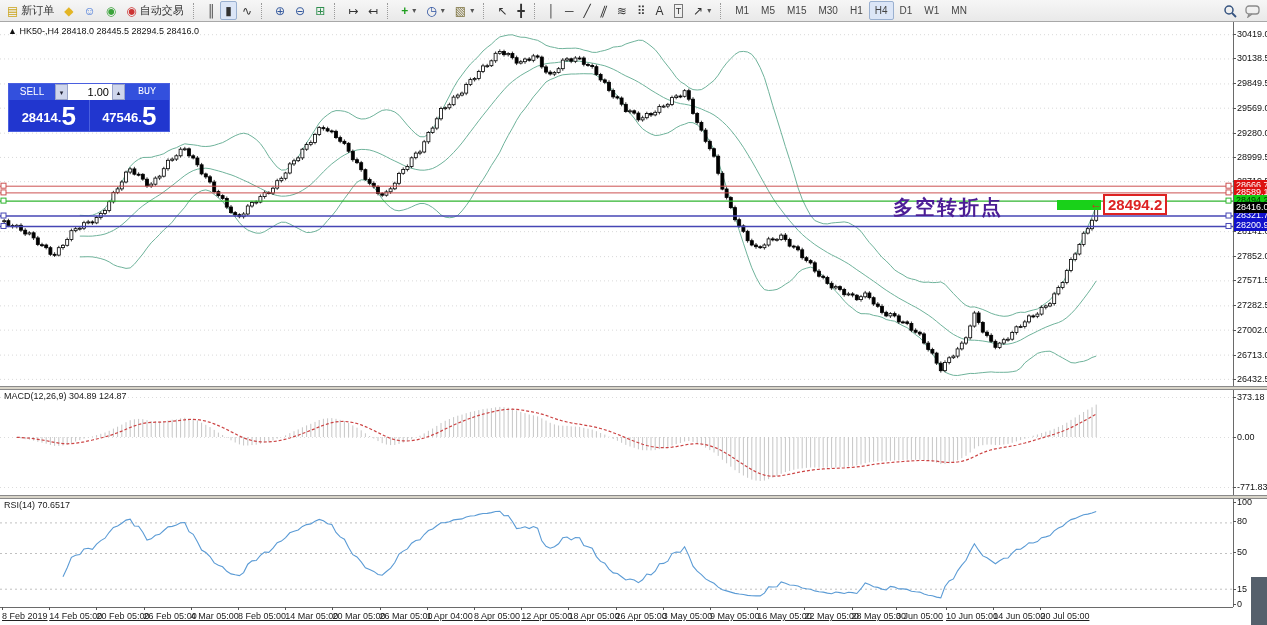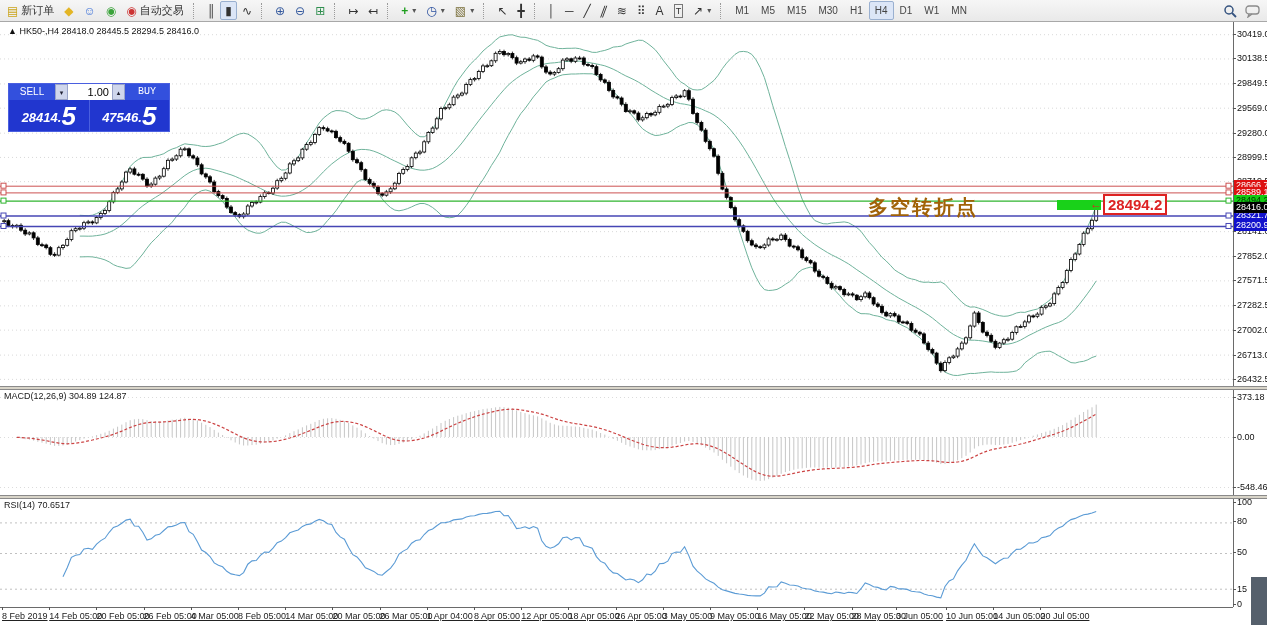--- a/index.html
+++ b/index.html
@@ -38,21 +38,21 @@
   .ind-label { position:absolute; left:4px; font-size:9px; color:#222; z-index:4; }
   .sym-label { position:absolute; left:8px; top:26px; font-size:9px; color:#111; z-index:4; }
   
   .oct { position:absolute; left:8px; top:38px; width:162px; height:49px; background:#2136cf;
          border:1px solid #4a5fe0; z-index:20; display:flex; flex-direction:column;margin-top:45px; }
   .oct-top { display:flex; height:16px; }
   .oct-sell,.oct-buy { flex:0 0 46px; background:#3350dd; color:#fff; font-size:10px; text-align:center; line-height:16px; }
   .oct-buy { flex:1;font-family:Liberation Mono, monospace; }
   .oct-spin { width:13px; background:#cfd6ec; color:#223; font-size:7px; text-align:center; line-height:15px; border:1px solid #9aa4c8; }
   .oct-vol { width:44px; background:#fff; color:#000; font-size:11px; text-align:right; border:none; padding-right:3px; }
-  .oct-prices { flex:1; display:flex; color:#fff;font-style:italic; }
+  .oct-prices { flex:1; display:flex; color:#fff; }
   .oct-price { flex:1; display:flex; align-items:flex-end; justify-content:center; padding-bottom:3px; }
   .oct-price:first-child { border-right:1px solid #4a5fe0; }
   .pr-small { font-size:13px; font-weight:bold; line-height:20px; }
   .pr-big { font-size:26px; font-weight:bold; line-height:24px; }
   
   .anno-text { position:absolute; font-size:20px; font-weight:bold; z-index:15; letter-spacing:2px; }
   .anno-rect { position:absolute; z-index:15; }
   .anno-tag { position:absolute; z-index:15; font-size:15px; font-weight:bold; padding:0 3px; border:2px solid; background:rgba(255,255,255,.85); }
   .anno-arrow { position:absolute; z-index:15; font-size:12px; font-weight:bold; }
   
@@ -761,21 +761,21 @@
         <rect x="1226" y="176.1107363420427" width="5" height="5" fill="#fff" stroke="#2fb42f" stroke-width="1"></rect>
         <line x1="0" y1="194.0252256532066" x2="1233" y2="194.0252256532066" stroke="#4646b4" stroke-width="1.4"></line>
         <rect x="1" y="191.0252256532066" width="5" height="5" fill="#fff" stroke="#4646b4" stroke-width="1"></rect>
         <rect x="1226" y="191.0252256532066" width="5" height="5" fill="#fff" stroke="#4646b4" stroke-width="1"></rect>
         <line x1="0" y1="204.4696912114013" x2="1233" y2="204.4696912114013" stroke="#4646b4" stroke-width="1.4"></line>
         <rect x="1" y="201.4696912114013" width="5" height="5" fill="#fff" stroke="#4646b4" stroke-width="1"></rect>
         <rect x="1226" y="201.4696912114013" width="5" height="5" fill="#fff" stroke="#4646b4" stroke-width="1"></rect>
       </svg>
     </div>
 
-  <div class="anno-text" id="anno-text" style="left: 868px; top: 194px; color: #a16207;">多空转折点</div>
+  <div class="anno-text" id="anno-text" style="left: 893px; top: 194px; color: #4c1d95;">多空转折点</div>
   <div class="anno-rect" id="anno-rect" style="left: 1057px; top: 200px; width: 44px; height: 10px; background: rgb(25, 209, 25);"></div>
   <div class="anno-arrow" id="anno-arrow" style="left: 1090px; top: 197px; color: rgb(221, 34, 34);">←</div>
   <div class="anno-tag" id="anno-tag" style="left: 1103px; top: 194px; color: rgb(221, 34, 34); border-color: rgb(221, 34, 34);">28494.2</div>
 
   <div class="divider" style="top:386px;"></div>
 
   <div class="ind-label" style="top:391px;">MACD(12,26,9) 304.89 124.87</div>
   <div class="pane" id="macd-pane" style="top:390px;width:1233px;height:105px;">
       <svg width="1233" height="105">
         <line x1="0" y1="7.5" x2="1233" y2="7.5" stroke="#dcdcdc" stroke-dasharray="1,3"></line>
@@ -1071,21 +1071,21 @@
       <span class="ptick" style="top:327.6147268408551px">26713.0</span>
       <span class="ptick" style="top:351.8669833729216px">26432.5</span>
       <span class="plabel" style="top:158.1962470308788px;background:#dd1111;color:#ffffff">28666.7</span>
       <span class="plabel" style="top:164.90560570071273px;background:#dd1111;color:#ffffff">28589.1</span>
       <span class="plabel" style="top:173.1107363420427px;background:#13cc13;color:#003300">28494.2</span>
       <span class="plabel" style="top:188.0252256532066px;background:#1111cc;color:#ffffff">28321.7</span>
       <span class="plabel" style="top:198.4696912114013px;background:#1111cc;color:#ffffff">28200.9</span>
       <span class="plabel" style="top:179.87197149643708px;background:#000000;color:#ffffff">28416.0</span>
       <span class="ptick" style="top:370px">373.18</span>
       <span class="ptick" style="top:410px">0.00</span>
-      <span class="ptick" style="top:460px">-548.46</span>
+      <span class="ptick" style="top:460px">-771.83</span>
       <span class="ptick" style="top:475px">100</span>
       <span class="ptick" style="top:494px">80</span>
       <span class="ptick" style="top:525px">50</span>
       <span class="ptick" style="top:562px">15</span>
       <span class="ptick" style="top:577px">0</span>
     </div>
 
   <div class="time-axis" id="time-axis">
       <span class="ttick" style="left:2px">8 Feb 2019</span>
       <span class="ttick" style="left:49.2px">14 Feb 05:00</span>

